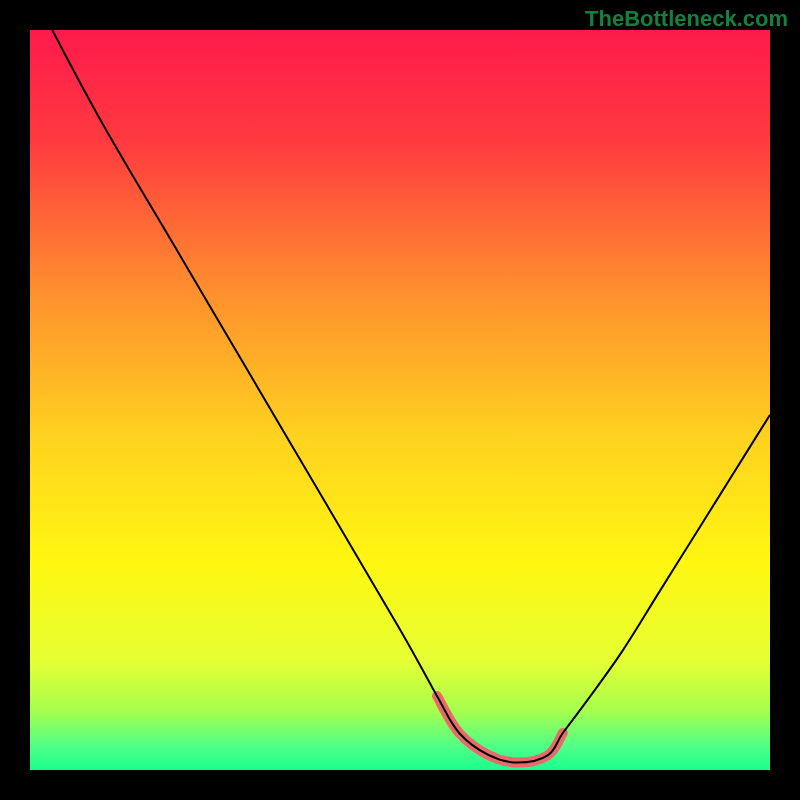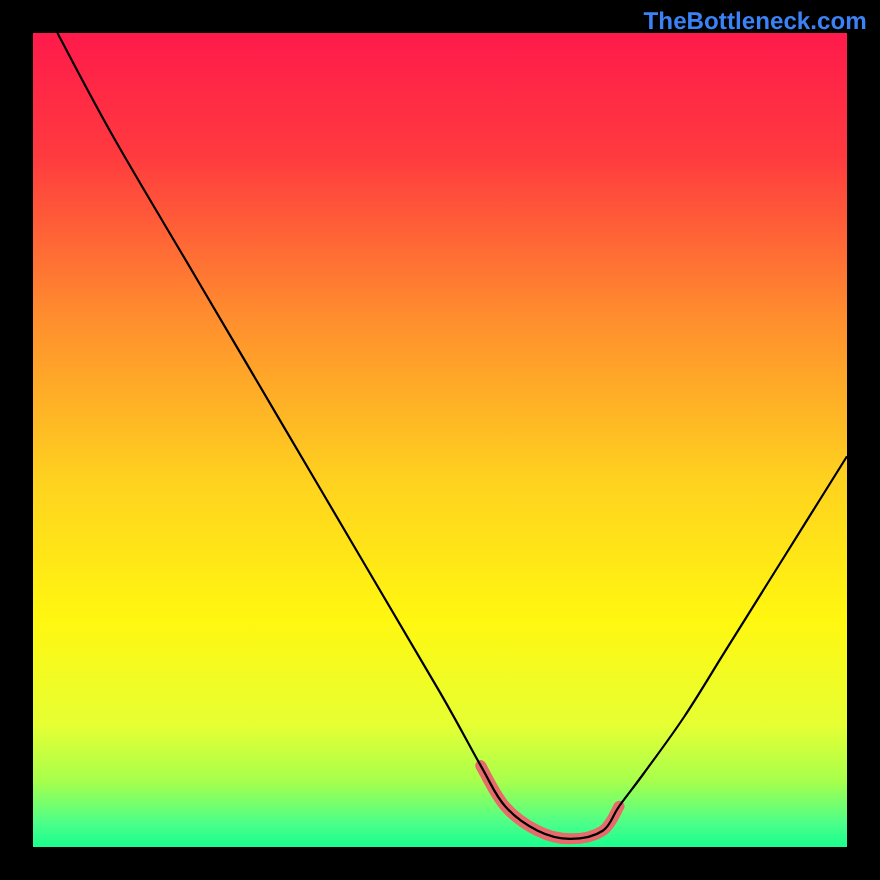--- a/index.html
+++ b/index.html
@@ -37,21 +37,21 @@
     width: 100%;
     height: 100%;
   }
   .watermark {
     position: absolute;
     top: 6px;
     right: 12px;
     font-family: Arial, Helvetica, sans-serif;
     font-size: 22px;
     font-weight: 600;
-    color: #3b82f6;
+    color: #15803d;
     user-select: none;
   }
 </style>
 </head>
 <body>
 
 <div class="chart-container">
 
   <div class="plot-area">
     <svg class="gradient-bg" viewBox="0 0 740 740" preserveAspectRatio="none">

